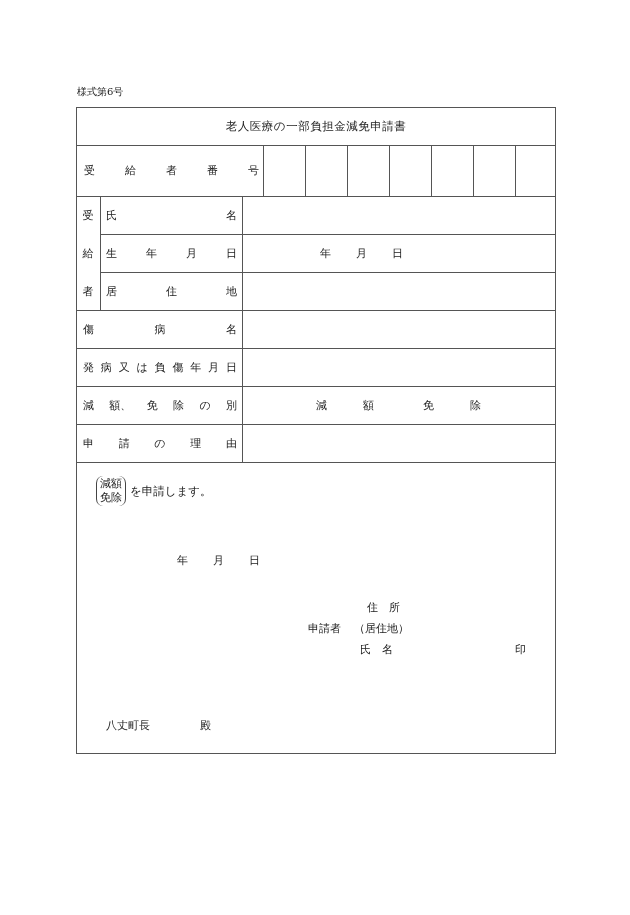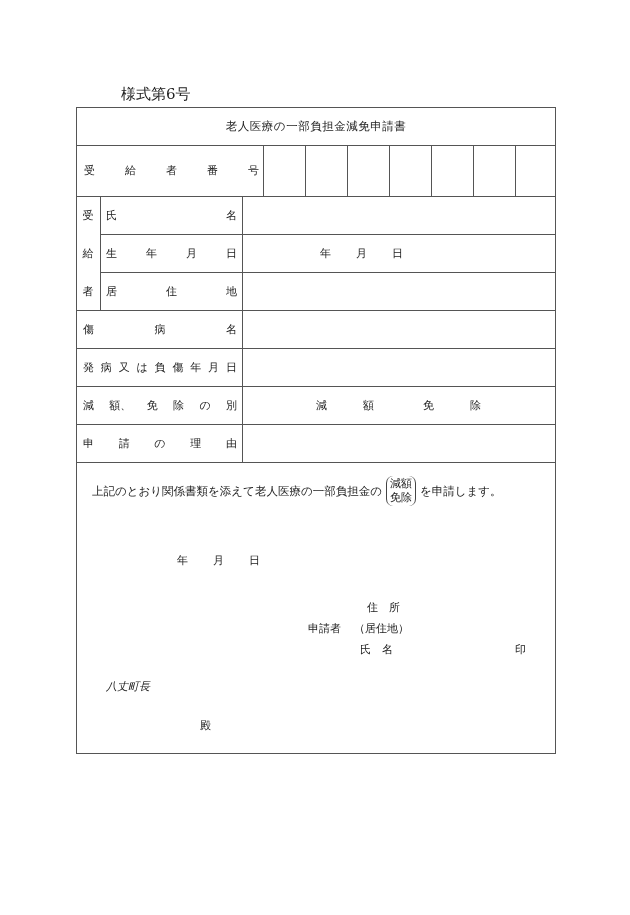--- a/index.html
+++ b/index.html
@@ -1,18 +1,18 @@
 <!DOCTYPE html>
 <html><head>
 <meta charset="utf-8">
 <style>
   html, body { margin:0; padding:0; background:#ffffff; }
   body { width:630px; height:915px; position:relative; font-family:"DejaVu Serif", "Liberation Serif", serif; color:#222; font-size:11px; overflow:hidden; }
   .abs { position:absolute; }
-  .form-number { left:77px; top:85px; font-size:15px;margin-left:44px; }
+  .form-number { left:77px; top:85px; font-size:10px; }
   .frame { position:absolute; left:76px; top:107px; width:480px; height:647px; border:1px solid #555; box-sizing:border-box; }
   .hline { position:absolute; height:0; border-top:1px solid #555; }
   .vline { position:absolute; width:0; border-left:1px solid #555; }
   .title { left:76px; top:107px; width:480px; height:38px; display:flex; align-items:center; justify-content:center; font-size:11.5px; letter-spacing:0.5px; }
   .lbl { display:flex; align-items:center; justify-content:space-between; box-sizing:border-box; font-size:11px; }
   .vchar { font-size:11px; display:flex; align-items:center; justify-content:center; }
   .decl { left:92px; top:476px; font-size:11.5px; display:flex; align-items:center; white-space:nowrap; }
   .brace { display:inline-flex; flex-direction:column; align-items:center; justify-content:center; border:1px solid #444; border-top:none; border-bottom:none; border-radius:7px; padding:0 3px; margin:0 4px; line-height:14px; font-size:11px; height:30px; }
 </style>
 </head>
@@ -126,32 +126,31 @@
 <div class="abs lbl" style="left:83px; top:424px; width:154px; height:38px;">
   <span>申</span>
   <span>請</span>
   <span>の</span>
   <span>理</span>
   <span>由</span>
 </div>
 <div class="abs" style="left:243px; top:425px; width:312px; height:37px;"></div>
 
 <div class="abs decl">
-  <span>上記のとおり関係書類を添えて老人医療の一部負担金の</span>
   <span class="brace">
     <span>減額</span>
     <span>免除</span>
   </span>
   <span>を申請します。</span>
 </div>
 
 <span class="abs" style="left:177px; top:553px;">年</span>
 <span class="abs" style="left:213px; top:553px;">月</span>
 <span class="abs" style="left:249px; top:553px;">日</span>
 
 <span class="abs" style="left:367px; top:600px; white-space:pre;">住　所</span>
 <span class="abs" style="left:308px; top:621px;">申請者</span>
 <span class="abs" style="left:354px; top:621px;font-family:Liberation Serif, serif;">（居住地）</span>
 <span class="abs" style="left:360px; top:642px; white-space:pre;">氏　名</span>
 <span class="abs" style="left:515px; top:642px;">印</span>
 
-<span class="abs" style="left:106px; top:679px;font-style:italic;">八丈町長</span>
+<span class="abs" style="left:106px; top:718px;">八丈町長</span>
 <span class="abs" style="left:200px; top:718px;">殿</span>
 
 </body></html>

